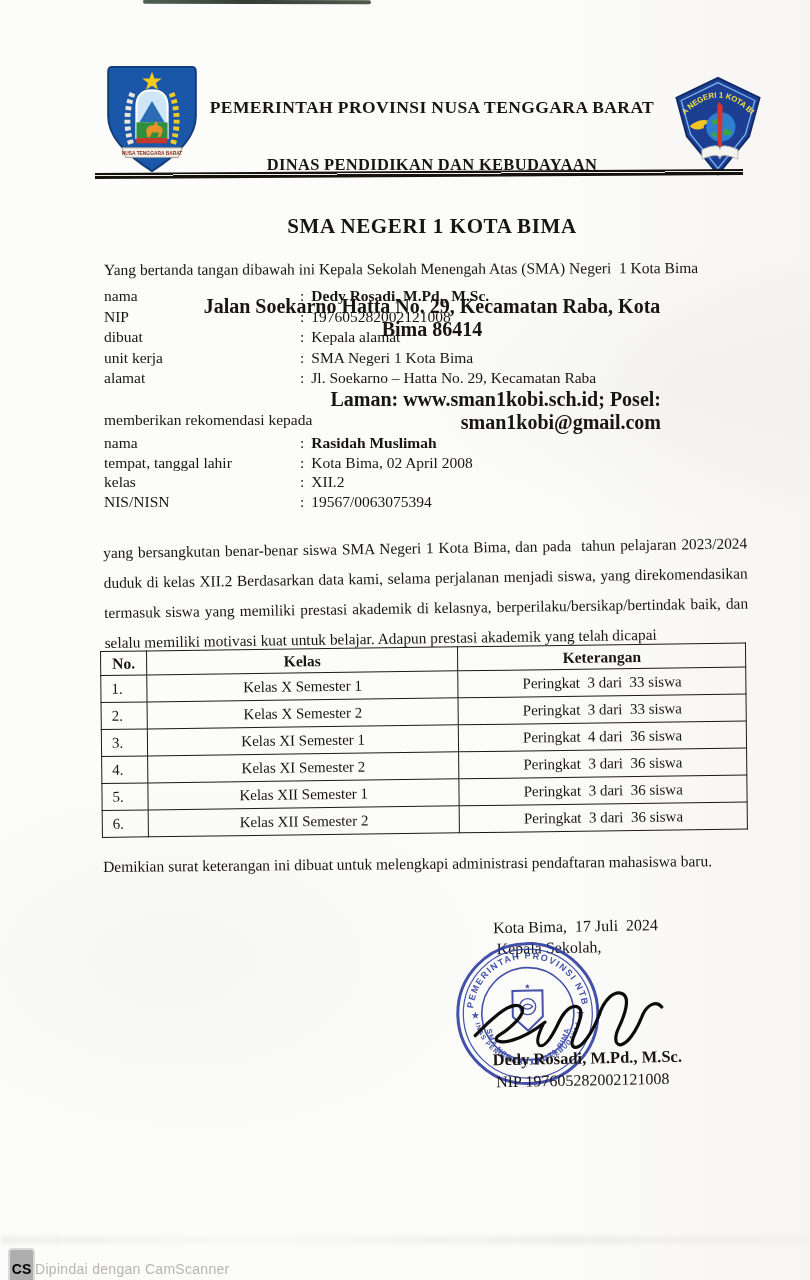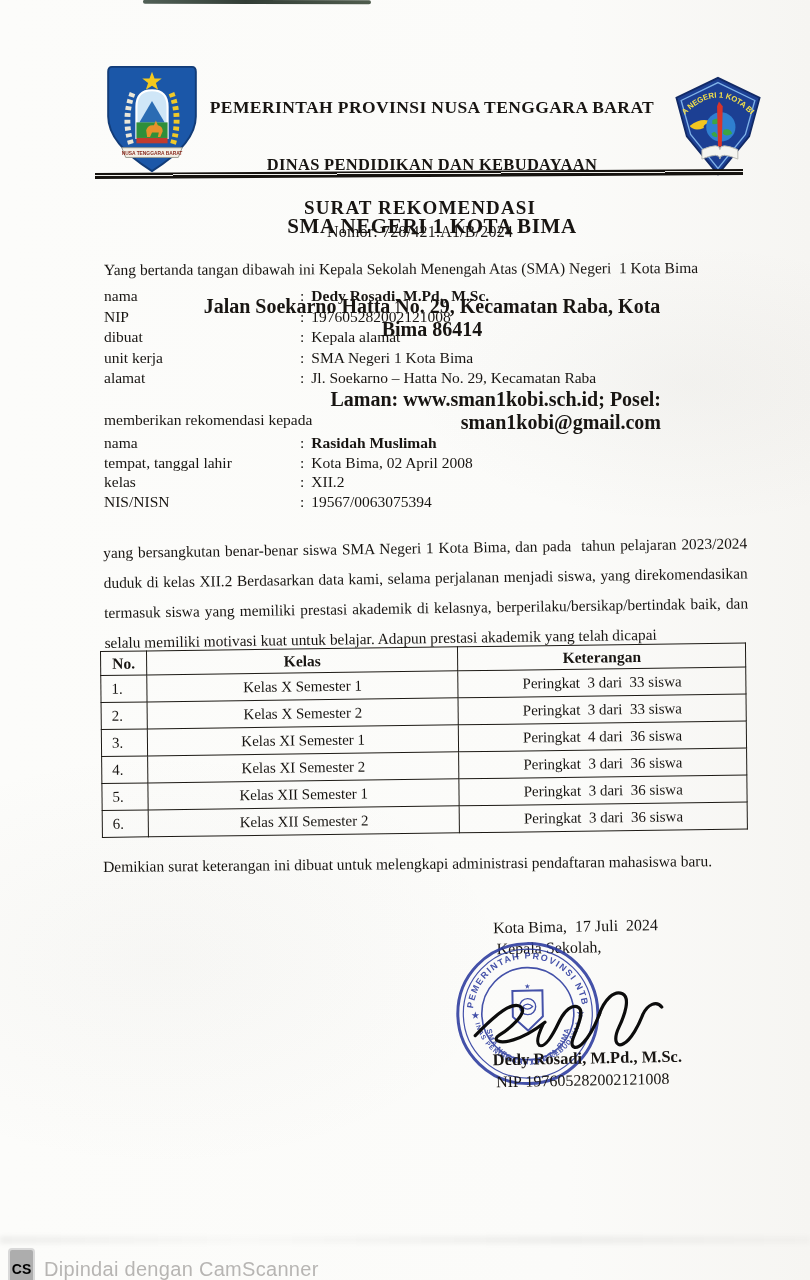--- a/index.html
+++ b/index.html
@@ -71,21 +71,21 @@
   .sig-role{margin-left:41px;margin-top:3px;}
   .sig-stamp{position:absolute;left:-4px;top:20px;}
   .sig-scribble{position:absolute;left:12px;top:52px;}
   .sig-name{position:absolute;left:35px;top:131px;font-weight:700;font-size:16.5px;white-space:nowrap;}
   .sig-nip{position:absolute;left:38px;top:154px;font-size:16px;white-space:nowrap;}
 
   .cs-footer{position:absolute;left:8px;top:1248px;display:flex;align-items:center;
     font-family:"Liberation Sans","DejaVu Sans",sans-serif;}
   .cs-badge{width:27px;height:42px;background:#adadad;border:2px solid #d9d9d9;box-sizing:border-box;
     border-radius:4px;color:#000000;font-weight:700;font-size:14px;display:flex;align-items:center;justify-content:center;text-align:center;}
-  .cs-text{margin-left:9px;color:#b7b5b3;font-size:20px;letter-spacing:.3px;}
+  .cs-text{color:#b7b5b3;font-size:14px;letter-spacing:.3px;}
 </style>
 </head>
 <body>
 
 <div class="page">
 
   <div class="artifact-strip"></div>
   <div class="streak"></div>
 
   <div class="letterhead">
@@ -123,24 +123,20 @@
       <path d="M20 54 q13 -10 24 -4 q-11 2 -9 6 q-10 4 -15 -2 Z" fill="#f2c61f"></path>
       <circle cx="53" cy="55" r="15.5" fill="#2f7fd0"></circle>
       <path d="M44 48 q6 -4 10 0 q-4 5 -10 4 Z M56 58 q7 -2 9 4 q-6 4 -10 0 Z M46 60 q4 2 3 6 q-5 0 -6 -4 Z" fill="#3aa544"></path>
       <path d="M51 28 L55 33 L54 76 L50 76 L49 33 Z" fill="#d8342a"></path>
       <path d="M33 79 Q52 71 52 79 Q52 71 71 79 L71 89 Q52 81 52 89 Q52 81 33 89 Z" fill="#f5f5f0" stroke="#b9b9b0" stroke-width="1"></path>
     </svg>
   </div>
 
   <div class="rule"></div>
 
-  <div class="title-block">
-    <div class="title-main">SURAT REKOMENDASI</div>
-    <div class="title-number">Nomor: 728/421.A1/B/2024</div>
-  </div>
 
   <div class="intro">Yang bertanda tangan dibawah ini Kepala Sekolah Menengah Atas (SMA) Negeri  1 Kota Bima</div>
 
   <div class="kv kv-official" id="official-rows">
       <div class="kv-row"><span class="kv-label">nama</span><span class="kv-colon">:</span><span class="kv-value bold">Dedy Rosadi, M.Pd., M.Sc.</span></div>
       <div class="kv-row"><span class="kv-label">NIP</span><span class="kv-colon">:</span><span class="kv-value">197605282002121008</span></div>
       <div class="kv-row"><span class="kv-label">dibuat</span><span class="kv-colon">:</span><span class="kv-value">Kepala alamat</span></div>
       <div class="kv-row"><span class="kv-label">unit kerja</span><span class="kv-colon">:</span><span class="kv-value">SMA Negeri 1 Kota Bima</span></div>
       <div class="kv-row"><span class="kv-label">alamat</span><span class="kv-colon">:</span><span class="kv-value">Jl. Soekarno – Hatta No. 29, Kecamatan Raba</span></div>
     </div>

